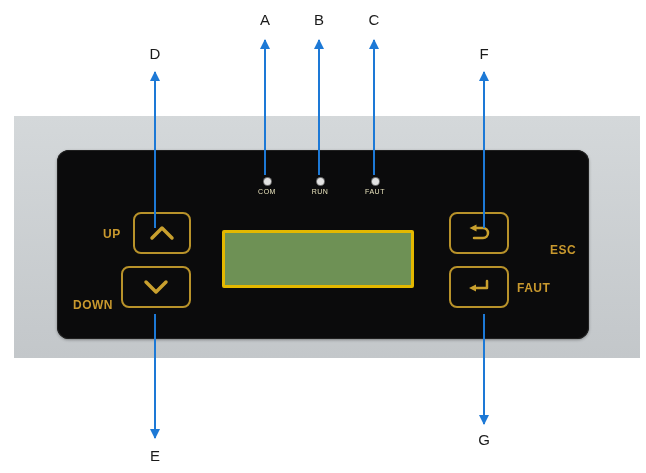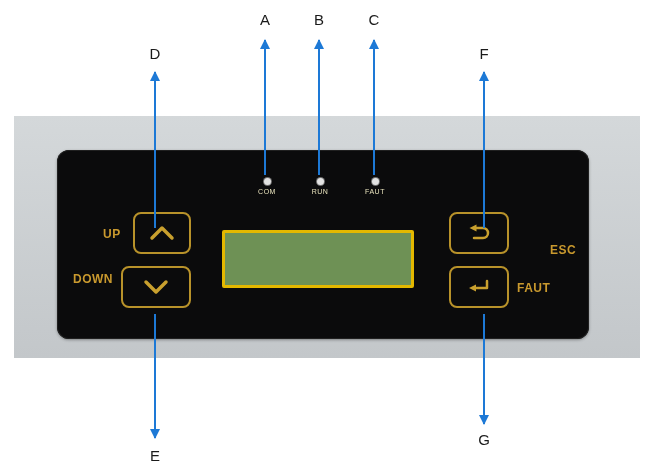--- a/index.html
+++ b/index.html
@@ -49,21 +49,21 @@
   .btn-down  { left:64px;  top:116px; width:70px; }
   .btn-esc   { left:392px; top:62px;  width:60px; }
   .btn-enter { left:392px; top:116px; width:60px; }
   .btn svg { display:block; }
 
   .panel-label {
     position:absolute; color:#c9992e; font-weight:bold; font-size:12px;
     letter-spacing:.5px;
   }
   .label-up    { left:46px;  top:77px; }
-  .label-down  { left:16px;  top:122px; }
+  .label-down  { left:16px;  top:148px; }
   .label-esc   { left:460px; top:93px;margin-left:33px; }
   .label-enter { left:460px; top:131px; }
 
   
   .callout {
     position:absolute; transform:translateX(-50%);
     font-size:15px; color:#1a1a1a; line-height:15px;
   }
   .co-a { left:265px; top:12px; }
   .co-b { left:319px; top:12px; }

